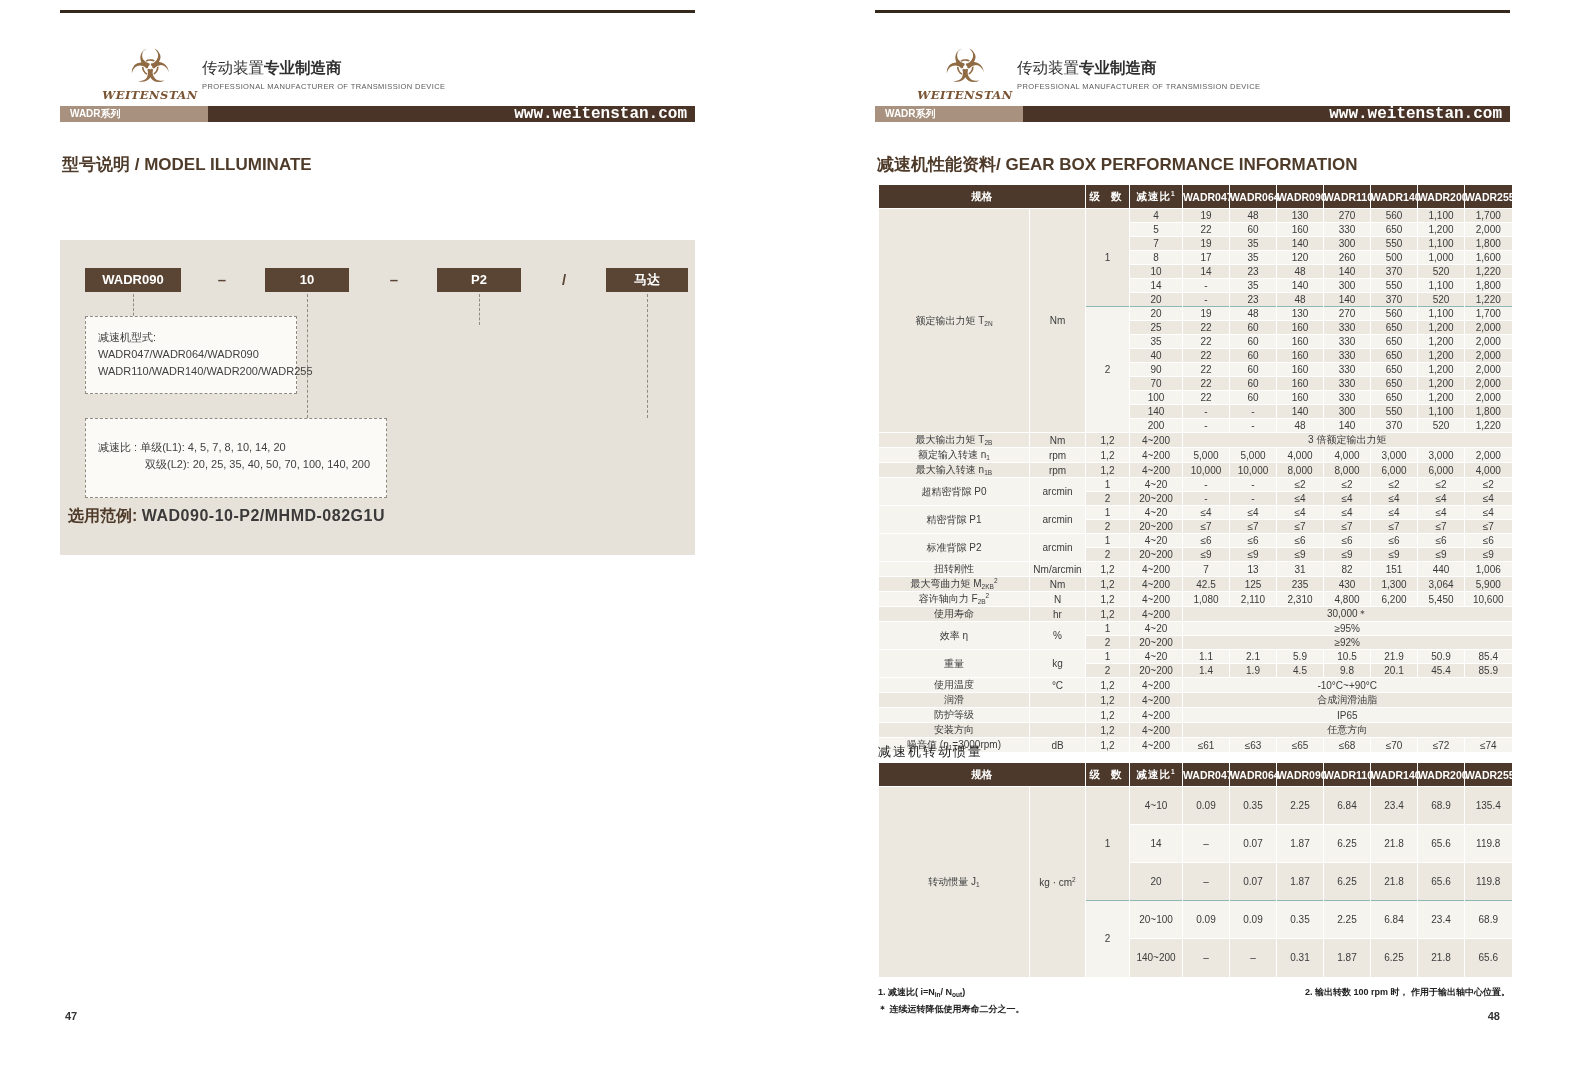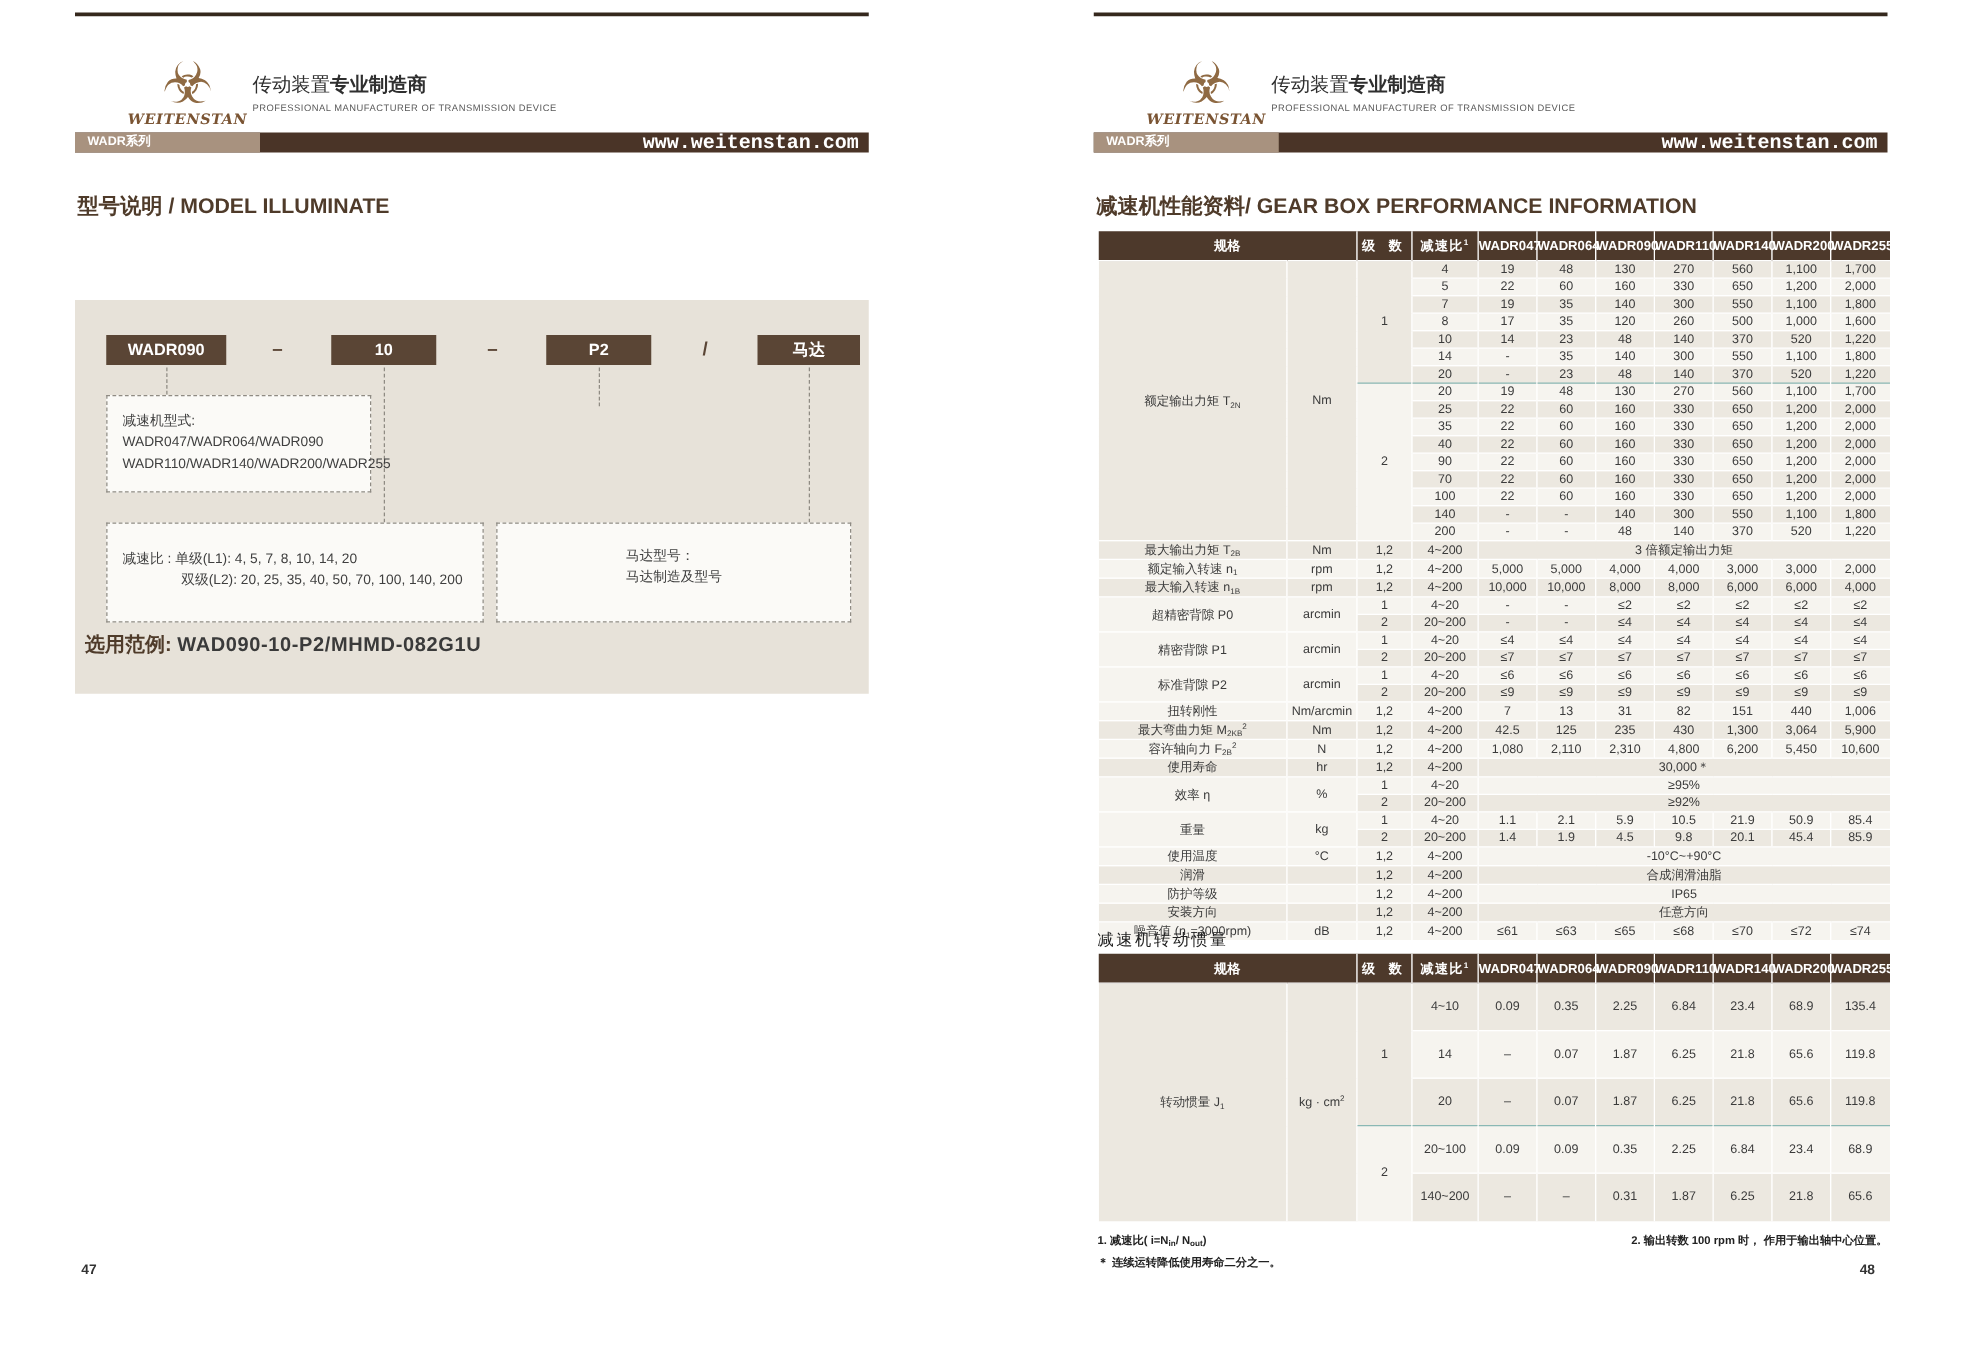--- a/index.html
+++ b/index.html
@@ -100,28 +100,20 @@
           <div>WADR047/WADR064/WADR090</div>
           <div>WADR110/WADR140/WADR200/WADR255</div>
         </div>
       </div>
       <div class="dashbox" style="left:25px;top:178px;width:302px;height:80px;">
         <div class="pad" style="padding-top:20px;">
           <div>减速比 : 单级(L1): 4, 5, 7, 8, 10, 14, 20</div>
           <div class="ratio-line2">双级(L2): 20, 25, 35, 40, 50, 70, 100, 140, 200</div>
         </div>
       </div>
-      <div class="dashbox" style="left:337px;top:178px;width:284px;height:80px;">
-        <div class="motor-wrap">
-          <span class="motor-lines">
-            <div>马达型号：</div>
-            <div>马达制造及型号</div>
-          </span>
-        </div>
-      </div>
 
       <div class="example">
         <span class="lab">选用范例:</span>
         <span class="val">WAD090-10-P2/MHMD-082G1U</span>
       </div>
     </div>
 
     <div class="pgnum">47</div>
   </div>
 

